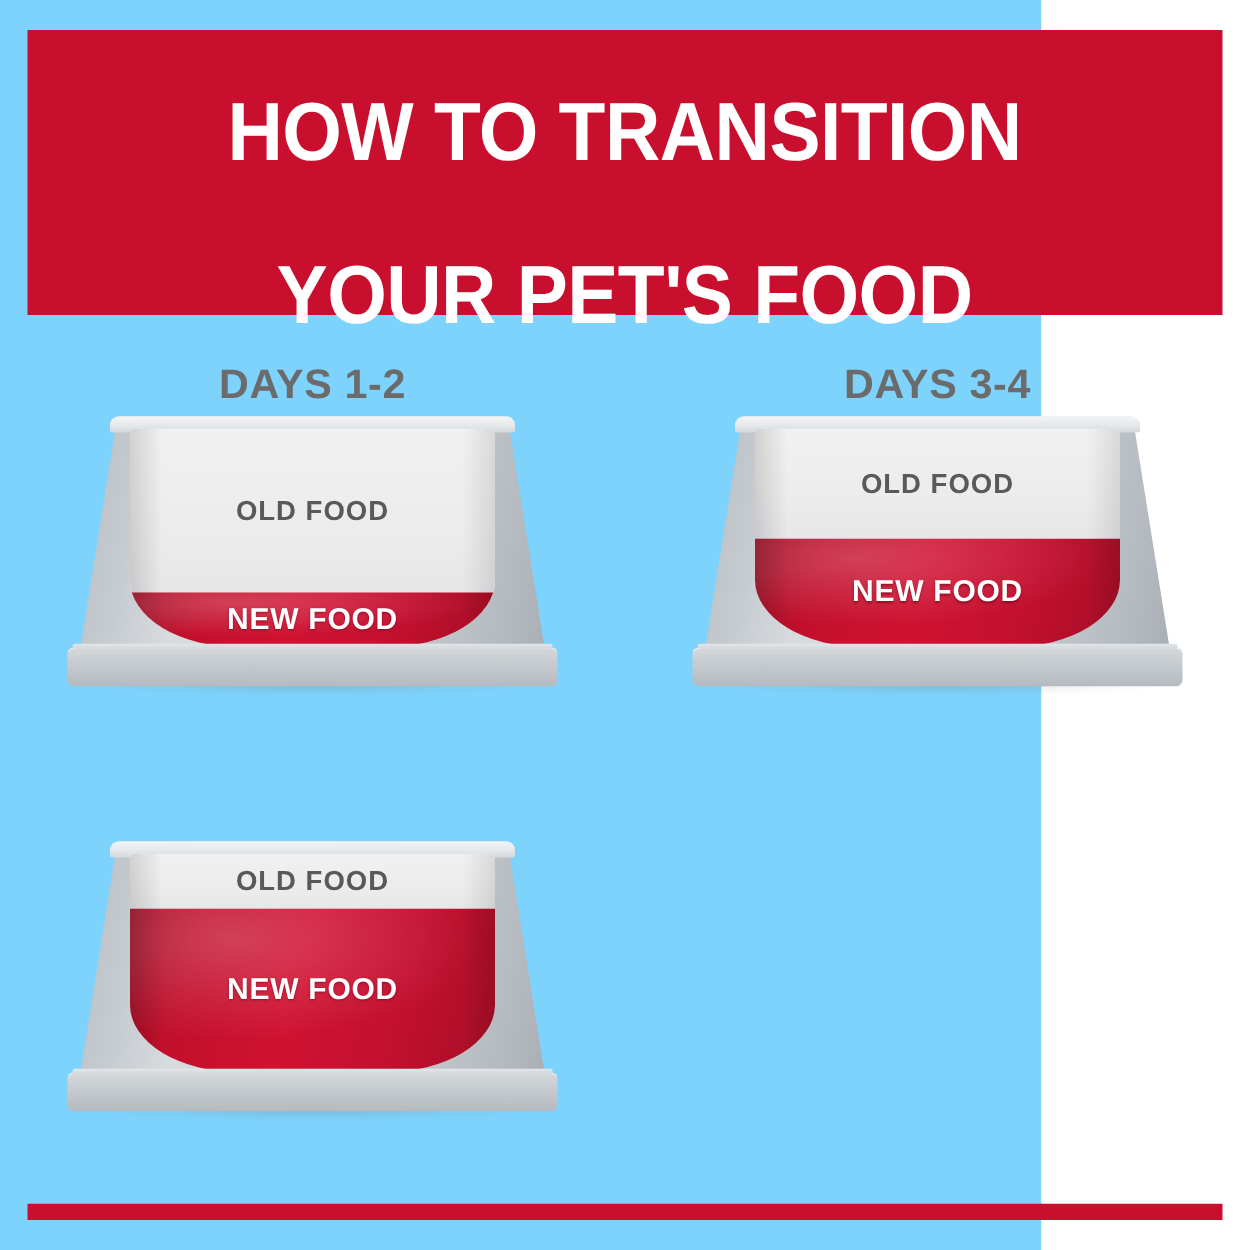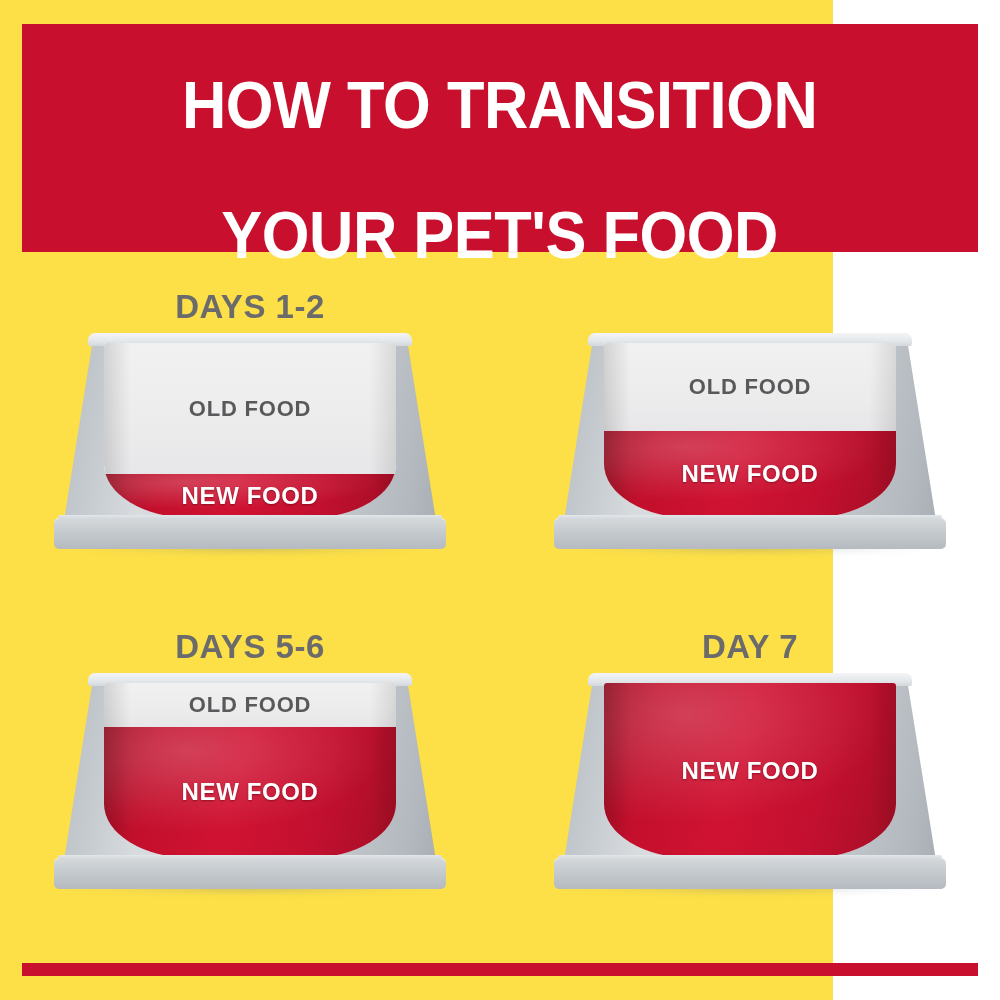--- a/index.html
+++ b/index.html
@@ -11,21 +11,21 @@
     height: 1000px;
     background: #ffffff;
     font-family: "Liberation Sans", sans-serif;
     overflow: hidden;
   }
 
   #page {
     position: relative;
     width: 833px;
     height: 1000px;
-    background: #fde047;
+    background: #7dd3fc;
   }
 
   
   .header-banner {
     position: absolute;
     left: 22px;
     top: 24px;
     width: 956px;
     height: 228px;
     background: #C8102E;
@@ -261,70 +261,54 @@
           <div class="new-food" style="height: 25%; display: flex;">
             <span class="new-food-label">NEW FOOD</span>
           </div>
           <div class="cavity-shade"></div>
         </div>
         <div class="bowl-base"></div>
       </div>
     </div>
 
     <div class="bowl-card">
+      <div class="bowl-caption">DAYS 3-4</div>
       <div class="bowl">
         <div class="bowl-shadow"></div>
         <div class="bowl-body"></div>
         <div class="bowl-rim"></div>
         <div class="bowl-cavity">
           <div class="old-food" style="height: 50%; display: flex;">
             <span class="old-food-label">OLD FOOD</span>
           </div>
           <div class="new-food" style="height: 50%; display: flex;">
             <span class="new-food-label">NEW FOOD</span>
           </div>
           <div class="cavity-shade"></div>
         </div>
         <div class="bowl-base"></div>
       </div>
     </div>
 
     <div class="bowl-card">
-      <div class="bowl-caption">DAYS 5-6</div>
       <div class="bowl">
         <div class="bowl-shadow"></div>
         <div class="bowl-body"></div>
         <div class="bowl-rim"></div>
         <div class="bowl-cavity">
           <div class="old-food" style="height: 25%; display: flex;">
             <span class="old-food-label">OLD FOOD</span>
           </div>
           <div class="new-food" style="height: 75%; display: flex;">
             <span class="new-food-label">NEW FOOD</span>
           </div>
           <div class="cavity-shade"></div>
         </div>
         <div class="bowl-base"></div>
       </div>
     </div>
 
-    <div class="bowl-card">
-      <div class="bowl-caption">DAY 7</div>
-      <div class="bowl">
-        <div class="bowl-shadow"></div>
-        <div class="bowl-body"></div>
-        <div class="bowl-rim"></div>
-        <div class="bowl-cavity">
-
-          <div class="new-food" style="height: 100%; display: flex;">
-            <span class="new-food-label">NEW FOOD</span>
-          </div>
-          <div class="cavity-shade"></div>
-        </div>
-        <div class="bowl-base"></div>
-      </div>
-    </div>
 
   </div>
 
   <div class="footer-rule"></div>
 
 </div>
 
 </body></html>

